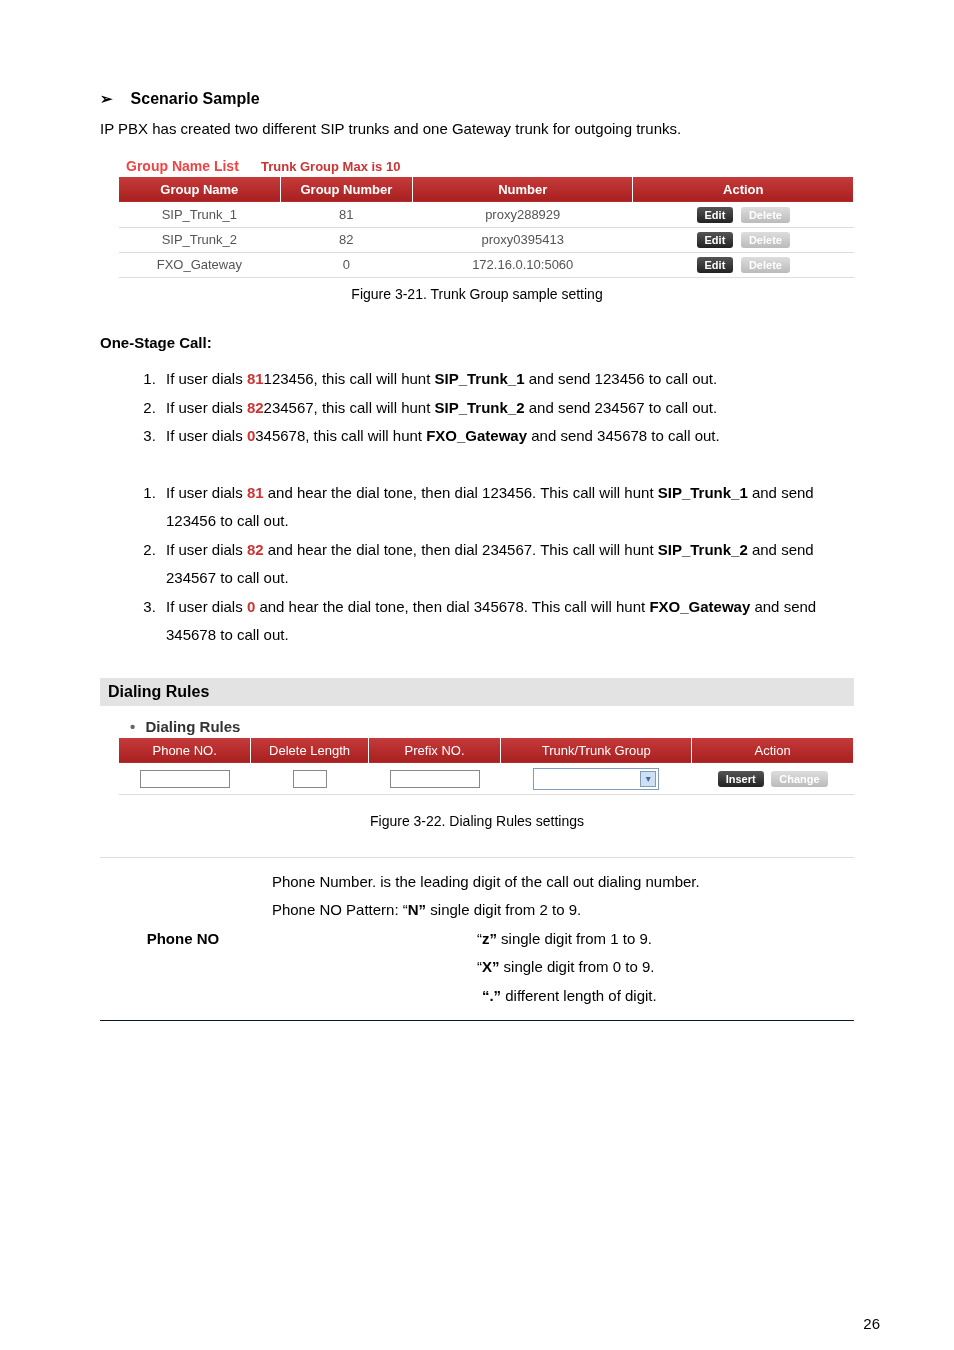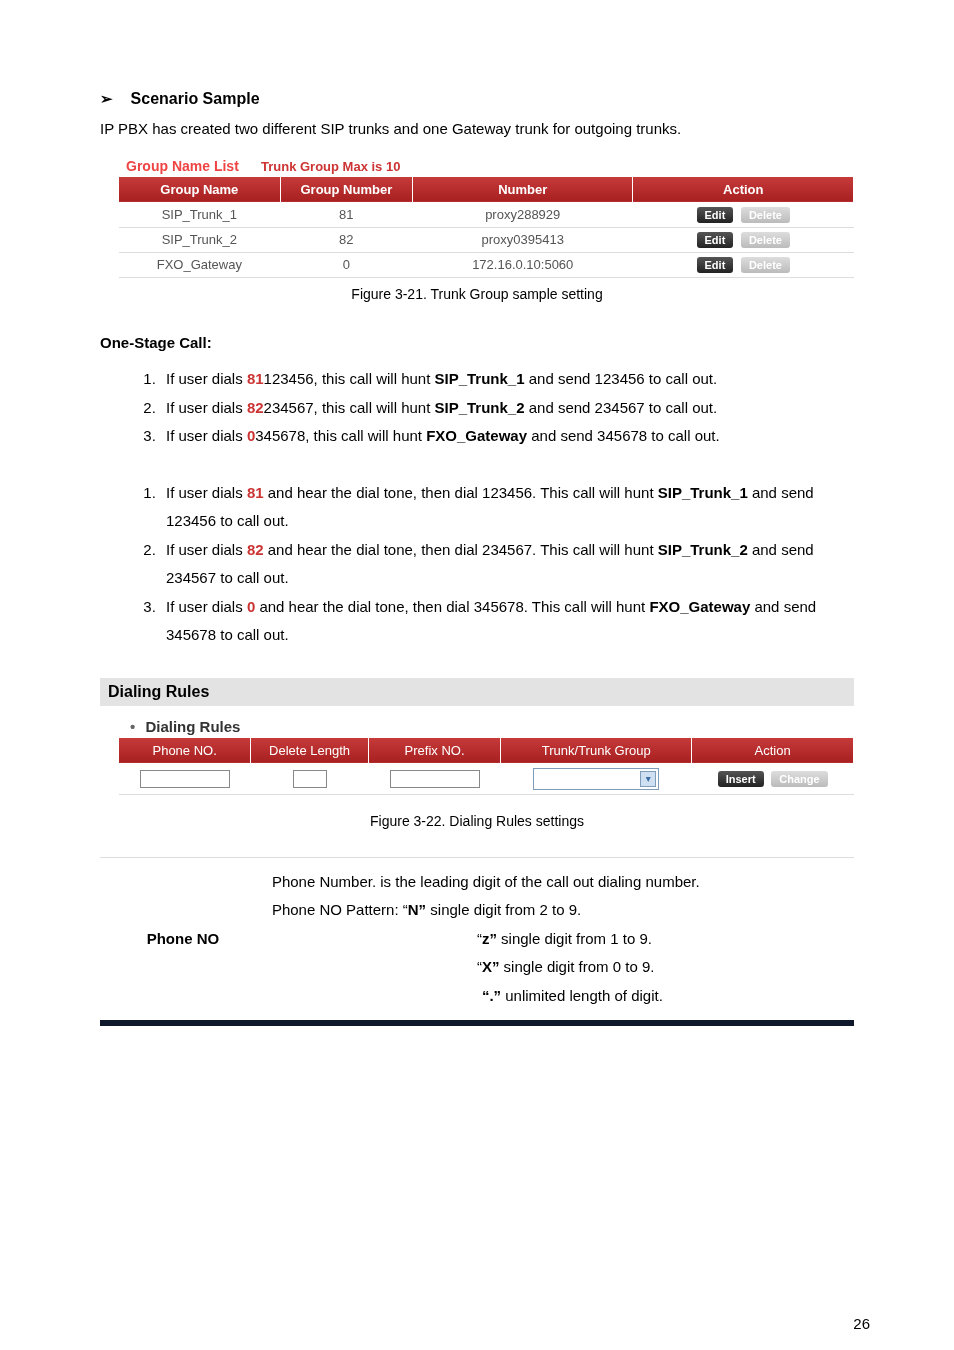--- a/index.html
+++ b/index.html
@@ -182,39 +182,39 @@
 
   
   table.def {
     border-collapse: collapse;
     width: 100%;
     margin-top: 20px;
     font-size: 15px;
   }
   table.def td {
     border-top: 1px solid #ddd;
-    border-bottom: 6px solid #0f172a;
+    border-bottom: 1px solid #0f172a;
     padding: 10px 6px;
     vertical-align: middle;
   }
   table.def td.key {
     font-weight: bold;
     width: 22%;
     text-align: center;
   }
   table.def td.val {
     line-height: 1.9;
   }
   .pad-indent { padding-left: 205px; display: block; }
   .pad-indent2 { padding-left: 210px; display: block; }
 
   .page-number {
     position: absolute;
     bottom: 18px;
-    right: 84px;
+    right: 74px;
     font-size: 15px;
   }
 
   .fig-box {
     margin: 6px 0 0 18px;
   }
 </style>
 </head>
 <body>
 
@@ -353,20 +353,20 @@
 
   <table class="def">
     <tbody>
         <tr>
       <td class="key">Phone NO</td>
       <td class="val">
         <span>Phone Number. is the leading digit of the call out dialing number.</span><br>
         <span>Phone NO Pattern: “</span><span class="strong">N”</span><span> single digit from 2 to 9.</span><br>
         <span class="pad-indent"><span>“</span><span class="strong">z”</span><span> single digit from 1 to 9.</span></span>
         <span class="pad-indent"><span>“</span><span class="strong">X”</span><span> single digit from 0 to 9.</span></span>
-        <span class="pad-indent2"><span class="strong">“.”</span><span> unlimited length of digit.</span></span>
+        <span class="pad-indent2"><span class="strong">“.”</span><span> different length of digit.</span></span>
       </td>
     </tr>
   </tbody>
     </table>
 
   <div class="page-number">26</div>
 </div>
 
 </body></html>

